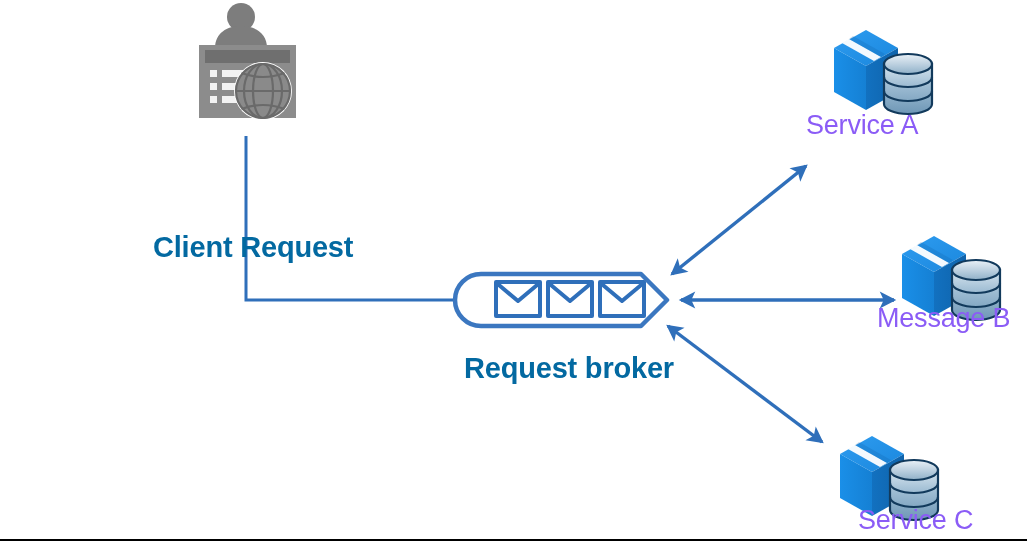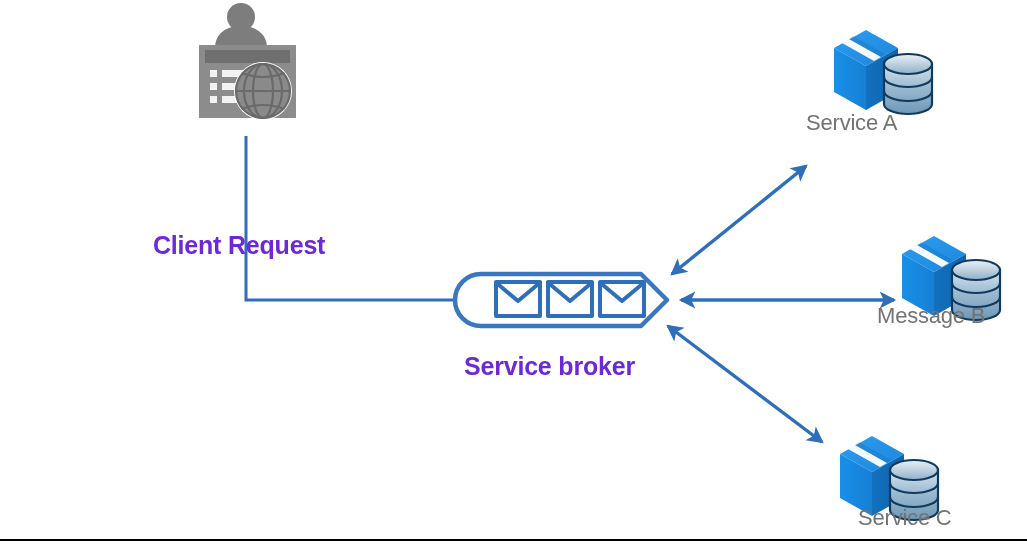--- a/index.html
+++ b/index.html
@@ -23,28 +23,28 @@
     top: 0;
     width: 1027px;
     height: 545px;
   }
   .txt {
     position: absolute;
     white-space: nowrap;
     pointer-events: none;
   }
   .label-dark {
-    color: #6d28d9;
-    font-size: 25px;
+    color: #0369a1;
+    font-size: 29px;
     font-weight: 600;
     letter-spacing: -0.2px;
   }
   .label-service {
-    color: #737373;
-    font-size: 22px;
+    color: #8b5cf6;
+    font-size: 27px;
     font-weight: 400;
     letter-spacing: -0.2px;
   }
   .bottom-rule {
     position: absolute;
     left: 0;
     top: 539px;
     width: 1027px;
     height: 2px;
     background: #000000;
@@ -193,21 +193,21 @@
         <ellipse cx="76" cy="38" rx="24" ry="10" fill="url(#dbTopGrad)" stroke="#123a5c" stroke-width="2.2"></ellipse>
         <path d="M 52 51 A 24 10 0 0 0 100 51" fill="none" stroke="#123a5c" stroke-width="2.2"></path>
         <path d="M 52 65 A 24 10 0 0 0 100 65" fill="none" stroke="#123a5c" stroke-width="2.2"></path>
       </g>
     </g>
 
   </svg>
 
   <div class="txt label-dark" style="left:153px; top:231px;">Client Request</div>
 
-  <div class="txt label-dark" style="left:464px; top:352px;">Service broker</div>
+  <div class="txt label-dark" style="left:464px; top:352px;">Request broker</div>
 
   <div class="txt label-service" style="left:806px; top:110px;">Service A</div>
 
   <div class="txt label-service" style="left:877px; top:303px;">Message B</div>
 
   <div class="txt label-service" style="left:812px; top:505px;margin-left:46px;">Service C</div>
 
   <div class="bottom-rule"></div>
 
 </div>

